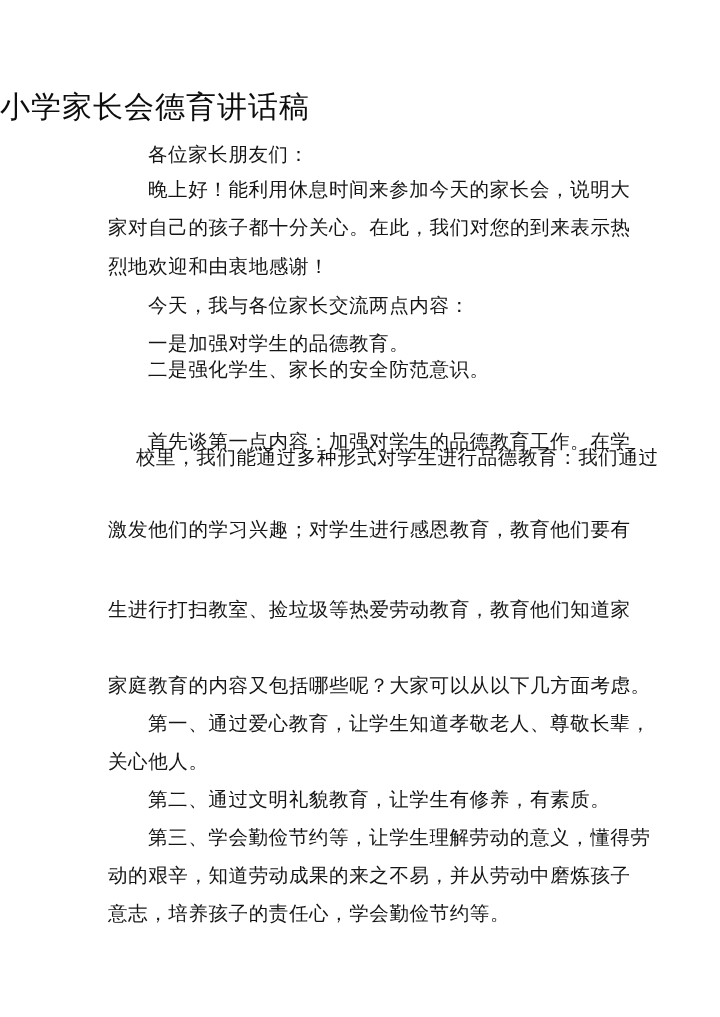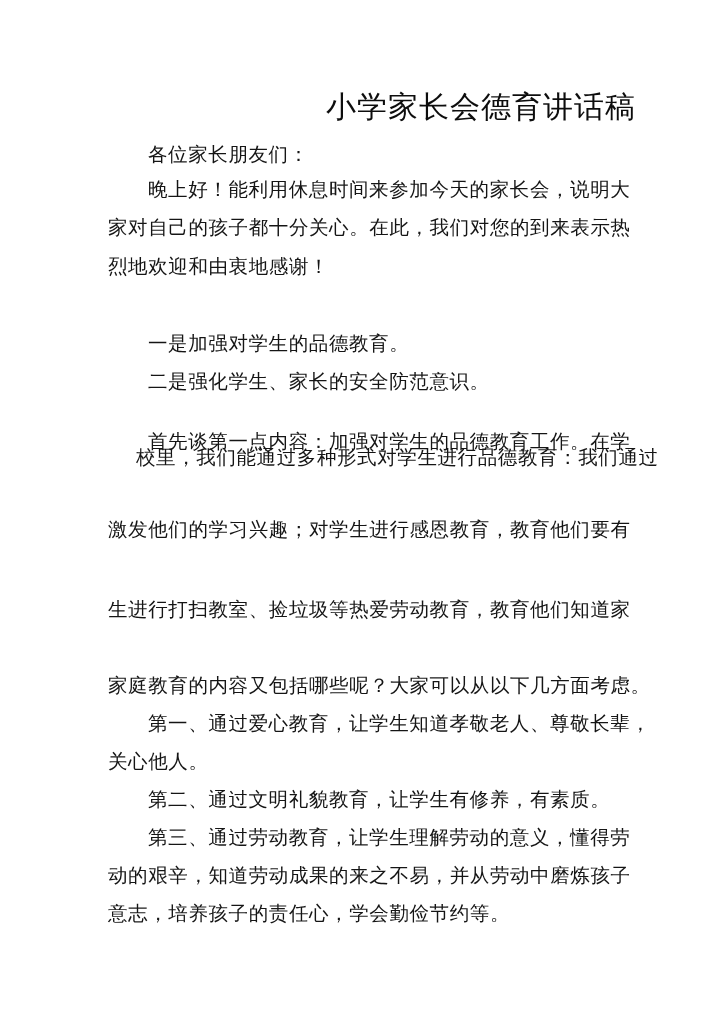--- a/index.html
+++ b/index.html
@@ -20,21 +20,21 @@
       left: 0; top: 0;
       width: 720px;
       height: 1017px;
       background: #ffffff;
     }
     .title {
       position: absolute;
       left: 0;
       width: 636px;
       top: 88px;
-      text-align: right;
+      text-align: left;
       font-family: "DejaVu Serif", "Liberation Serif", serif;
       font-size: 30px;
       line-height: 38px;
       letter-spacing: 1px;
       color: #0d0d0d;
       white-space: nowrap;
     }
     .line {
       position: absolute;
       left: 108px;
@@ -49,26 +49,27 @@
 </head>
 <body>
 
 <div class="page">
   <div class="title">小学家长会德育讲话稿</div>
 
   <div class="line indent" style="top: 143px;">各位家长朋友们：</div>
   <div class="line indent" style="top: 178px;">晚上好！能利用休息时间来参加今天的家长会，说明大</div>
   <div class="line" style="top: 216px;">家对自己的孩子都十分关心。在此，我们对您的到来表示热</div>
   <div class="line" style="top: 255px;">烈地欢迎和由衷地感谢！</div>
+  <div class="line indent" style="top: 294px;">今天，我与各位家长交流两点内容：</div>
   <div class="line indent" style="top: 332px;">一是加强对学生的品德教育。</div>
-  <div class="line indent" style="top: 370px;">二是强化学生、家长的安全防范意识。</div>
+  <div class="line indent" style="top: 358px;">二是强化学生、家长的安全防范意识。</div>
   <div class="line indent" style="top: 408px; margin-top: 22px;">首先谈第一点内容：加强对学生的品德教育工作。在学</div>
   <div class="line" style="top: 446px; margin-left: 28px;">校里，我们能通过多种形式对学生进行品德教育：我们通过</div>
   <div class="line" style="top: 518px;">激发他们的学习兴趣；对学生进行感恩教育，教育他们要有</div>
   <div class="line" style="top: 598px;">生进行打扫教室、捡垃圾等热爱劳动教育，教育他们知道家</div>
   <div class="line" style="top: 674px;">家庭教育的内容又包括哪些呢？大家可以从以下几方面考虑。</div>
   <div class="line indent" style="top: 712px;">第一、通过爱心教育，让学生知道孝敬老人、尊敬长辈，</div>
   <div class="line" style="top: 750px;">关心他人。</div>
   <div class="line indent" style="top: 788px;">第二、通过文明礼貌教育，让学生有修养，有素质。</div>
-  <div class="line indent" style="top: 826px;">第三、通过劳动教育，让学生理解劳动的意义，懂得劳</div>
+  <div class="line indent" style="top: 826px;">第三、学会勤俭节约等，让学生理解劳动的意义，懂得劳</div>
   <div class="line" style="top: 864px;">动的艰辛，知道劳动成果的来之不易，并从劳动中磨炼孩子</div>
   <div class="line" style="top: 902px;">意志，培养孩子的责任心，学会勤俭节约等。</div>
 </div>
 
 </body></html>

